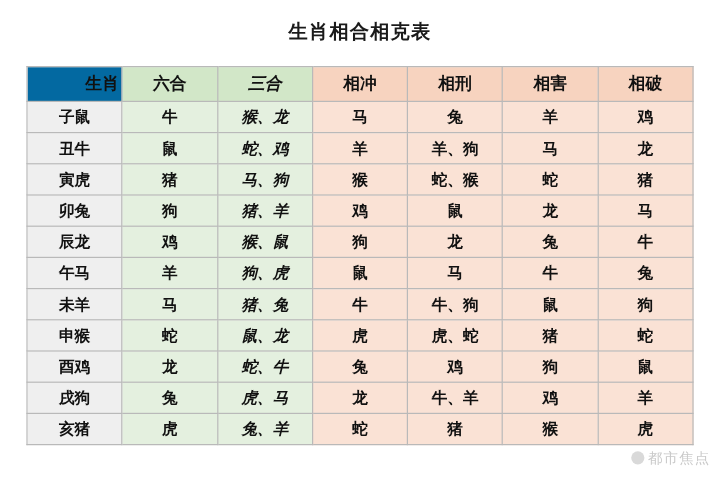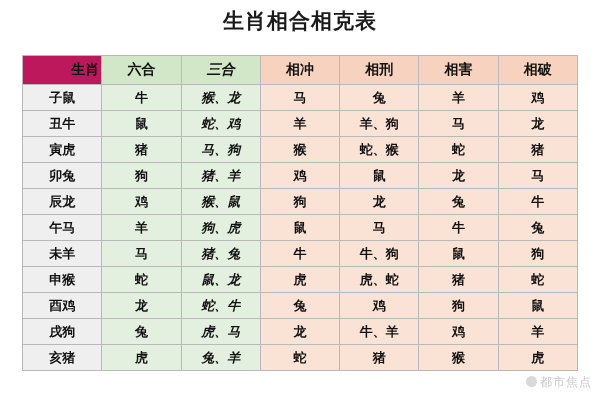--- a/index.html
+++ b/index.html
@@ -15,24 +15,24 @@
     position: relative;
   }
   .page {
     width: 600px;
     height: 411px;
     position: relative;
     background: #ffffff;
   }
   .title {
     text-align: center;
-    font-size: 21px;
+    font-size: 16px;
     font-weight: bold;
     color: #1a1a1a;
-    padding-top: 7px;
+    padding-top: 17px;
     letter-spacing: 1px;
   }
   .table-wrap {
     position: absolute;
     left: 22px;
     top: 55px;
     width: 556px;
   }
   table.zodiac {
     border-collapse: collapse;
@@ -57,21 +57,21 @@
   }
   
   .c0 { background: #efefef; }
   .c1 { background: #e4f0df; }
   .c2 { background: #e4f0df; font-style: italic; }
   .c3 { background: #fae2d5; }
   .c4 { background: #fae2d5; }
   .c5 { background: #fae2d5; }
   .c6 { background: #fae2d5; }
 
-  .head .c0 { background: #be185d; padding-left: 46px; }
+  .head .c0 { background: #0369a1; padding-left: 46px; }
   .head .c1 { background: #d2e7c8; }
   .head .c2 { background: #d2e7c8; }
   .head .c3 { background: #f7d3bf; }
   .head .c4 { background: #f7d3bf; }
   .head .c5 { background: #f7d3bf; }
   .head .c6 { background: #f7d3bf; margin-left: 47px; }
 
   .watermark {
     position: absolute;
     right: 8px;

